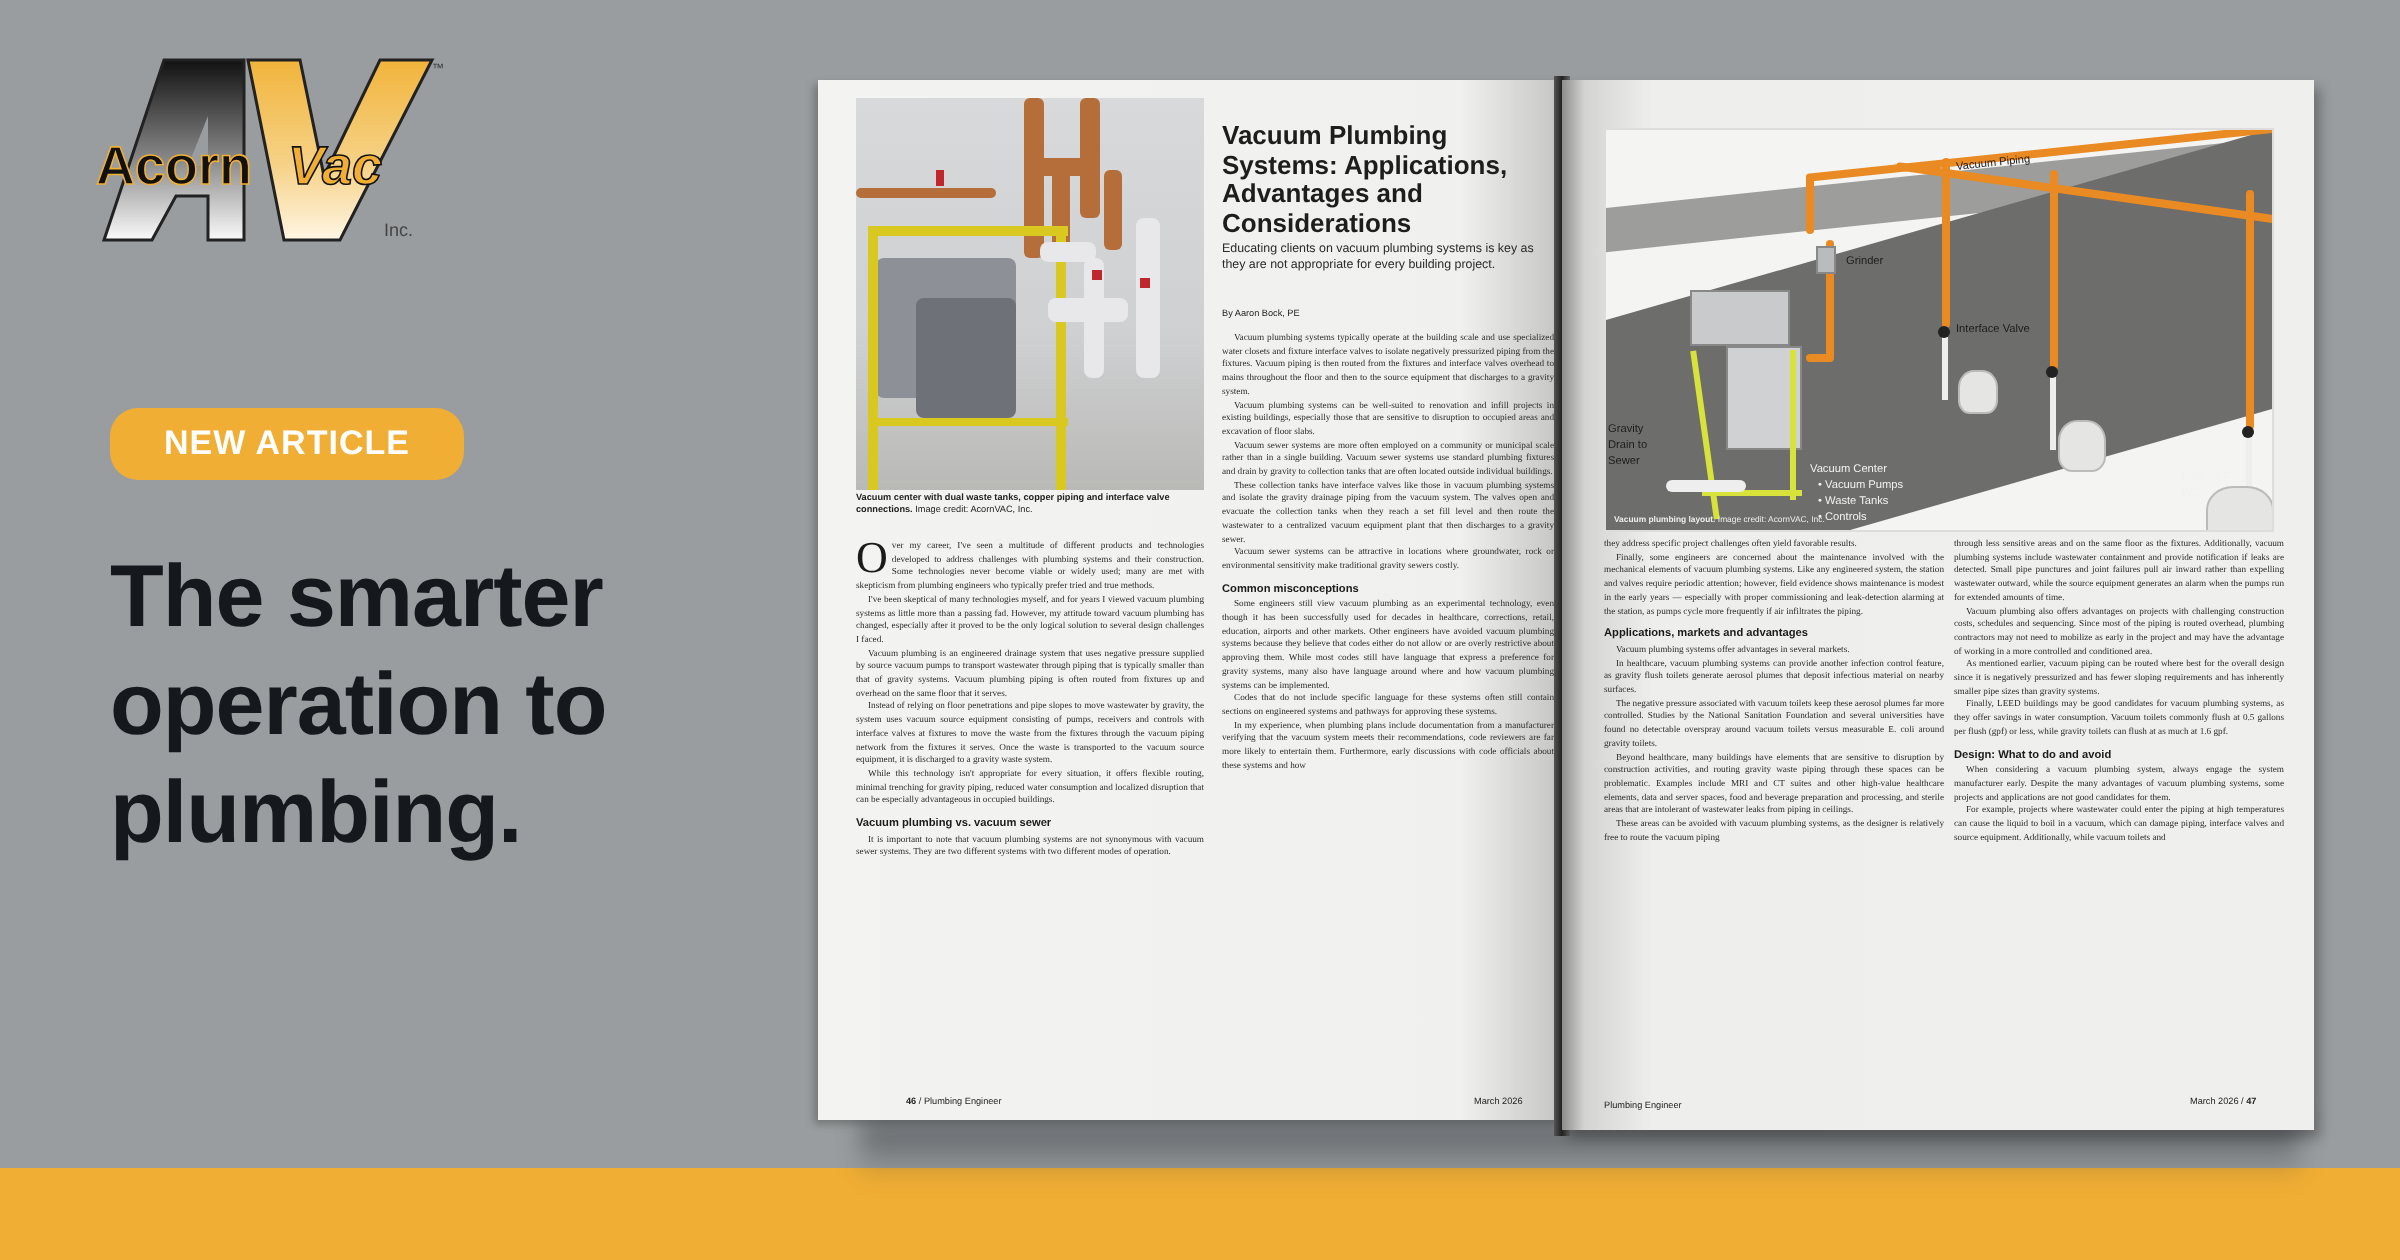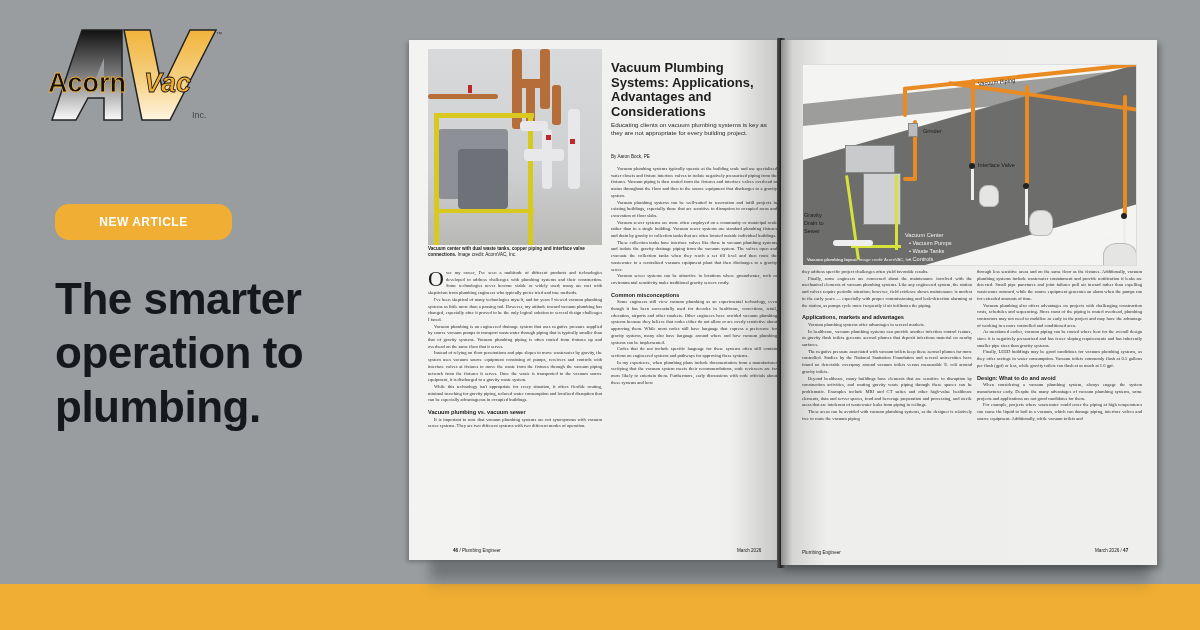--- a/index.html
+++ b/index.html
@@ -14,21 +14,21 @@
     background: #f0ae34;
   }
   
   .logo { position: absolute; left: 28px; top: 28px; width: 185px; height: 95px; margin-left: 16px; }
   .logo svg { width: 100%; height: 100%; display: block; }
 
   
   .badge {
     position: absolute; left: 55px; top: 204px; width: 177px; height: 36px;
     border-radius: 14px; background: #f0ae34; color: #fff;
-    font-weight: bold; font-size: 12px; letter-spacing: 0.5px;
+    font-weight: bold; font-size: 17px; letter-spacing: 0.5px;
     display: flex; align-items: center; justify-content: center;
   }
   .headline {
     position: absolute; left: 55px; top: 272px; width: 290px;
     color: #15181d; font-weight: bold; font-size: 44px; line-height: 54px;
     letter-spacing: -0.5px;
   }
 
   
   .mag-shadow {

